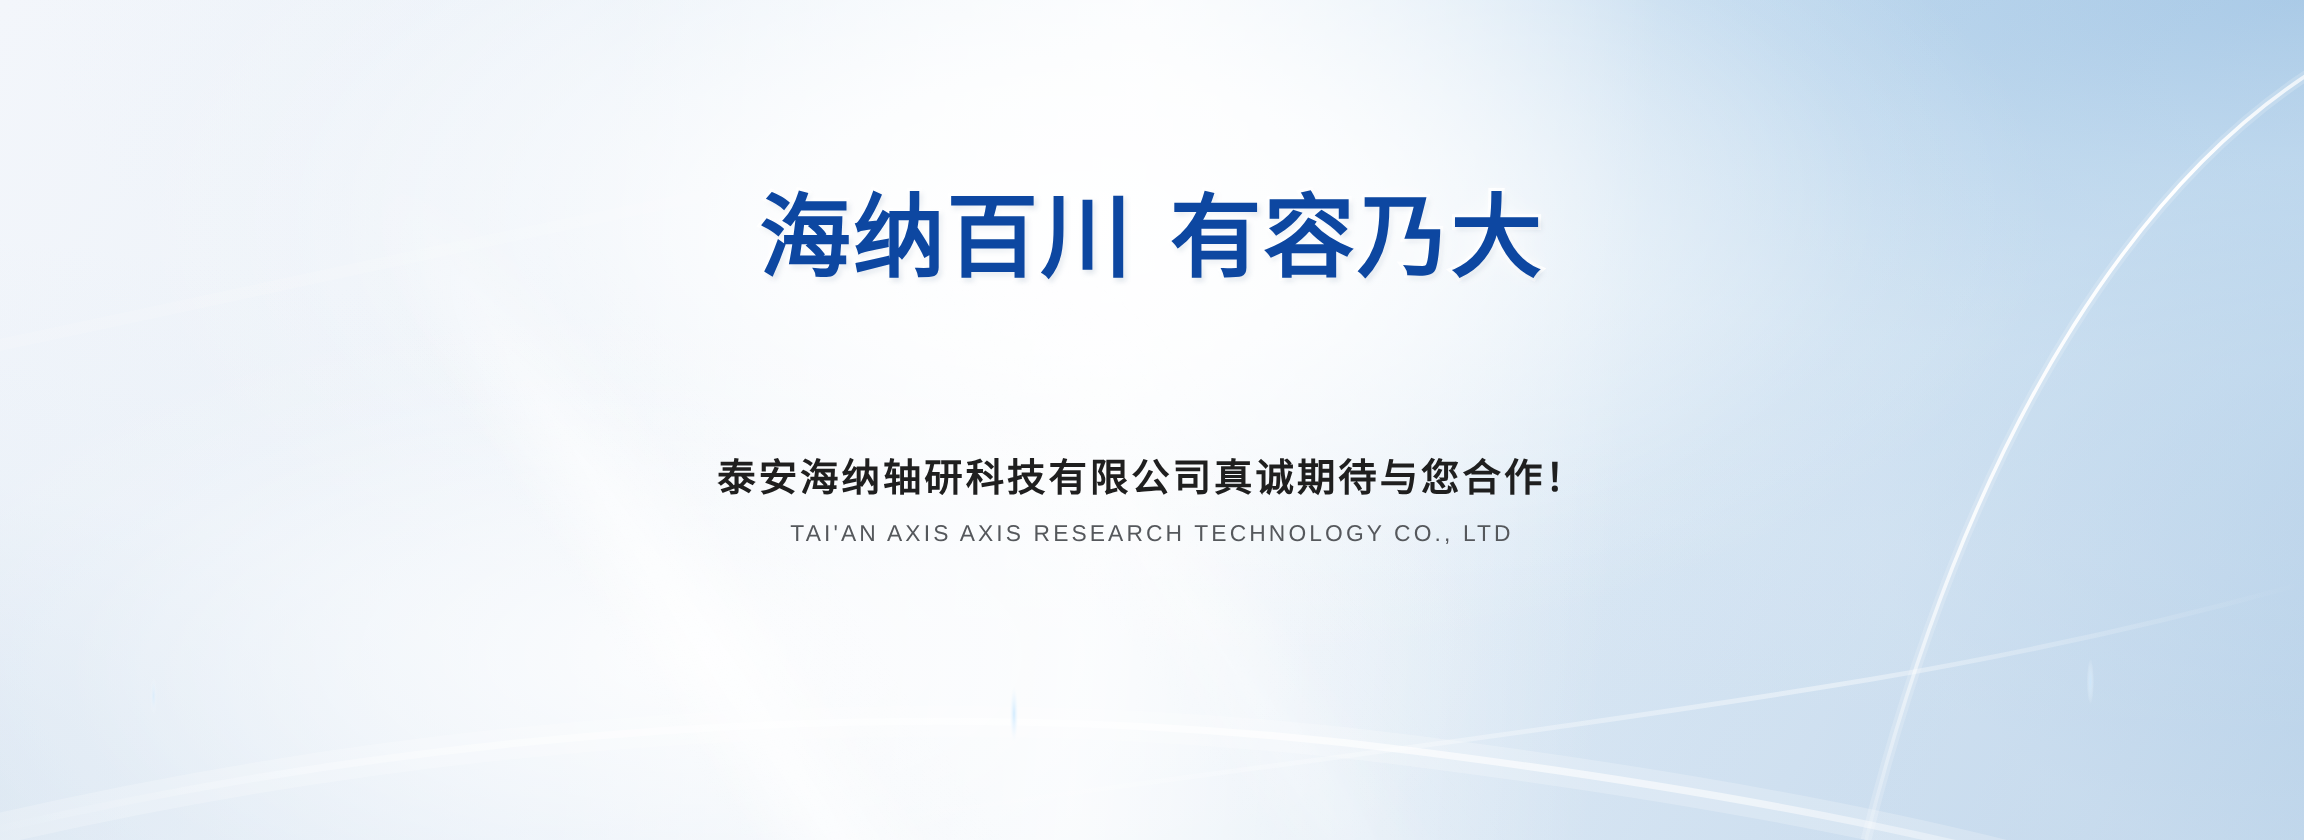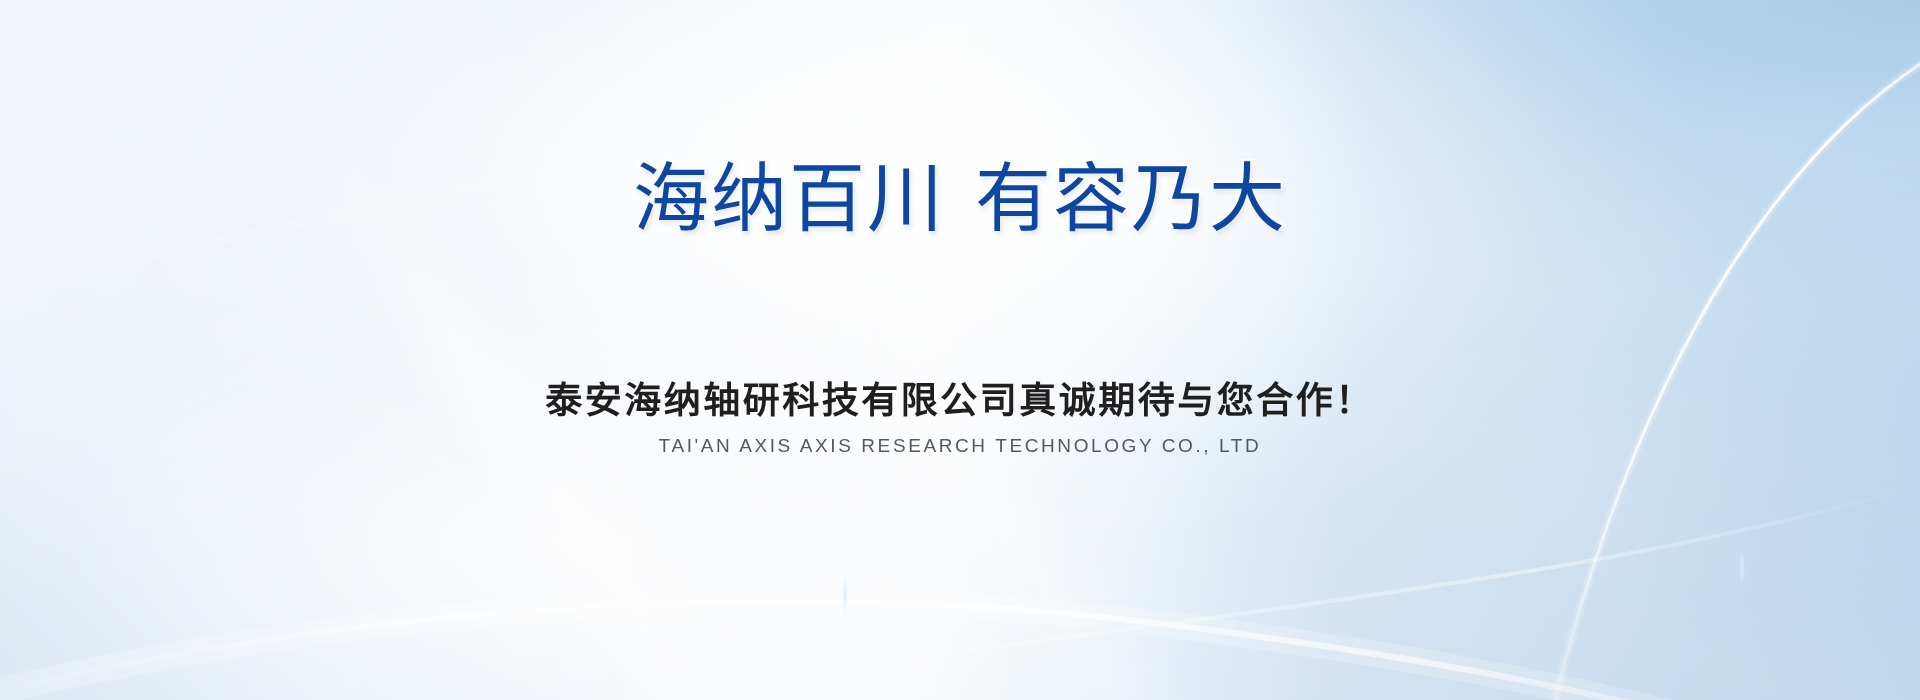--- a/index.html
+++ b/index.html
@@ -137,21 +137,21 @@
     text-align: center;
   }
 
   .headline {
     position: absolute;
     left: 0;
     right: 0;
     top: 158px;
     font-size: 76px;
     line-height: 1.08;
-    font-weight: 400;
+    font-weight: 700;
     letter-spacing: 2px;
     color: #0d47a1;
     white-space: nowrap;
     -webkit-text-stroke: 5px #ffffff;
     paint-order: stroke fill;
     text-shadow:
       0 0 10px rgba(255,255,255,0.95),
       0 0 22px rgba(255,255,255,0.8),
       2px 3px 4px rgba(120,145,175,0.35);
   }
@@ -159,21 +159,21 @@
   .headline .gap {
     display: inline-block;
     width: 30px;
   }
 
   .subtitle {
     position: absolute;
     left: 0;
     right: 0;
     top: 378px;
-    font-size: 37px;
+    font-size: 32px;
     line-height: 1.25;
     font-weight: 700;
     letter-spacing: 2.5px;
     color: #1f1f1f;
     white-space: nowrap;
   }
 
   .subtitle-en {
     position: absolute;
     left: 0;

